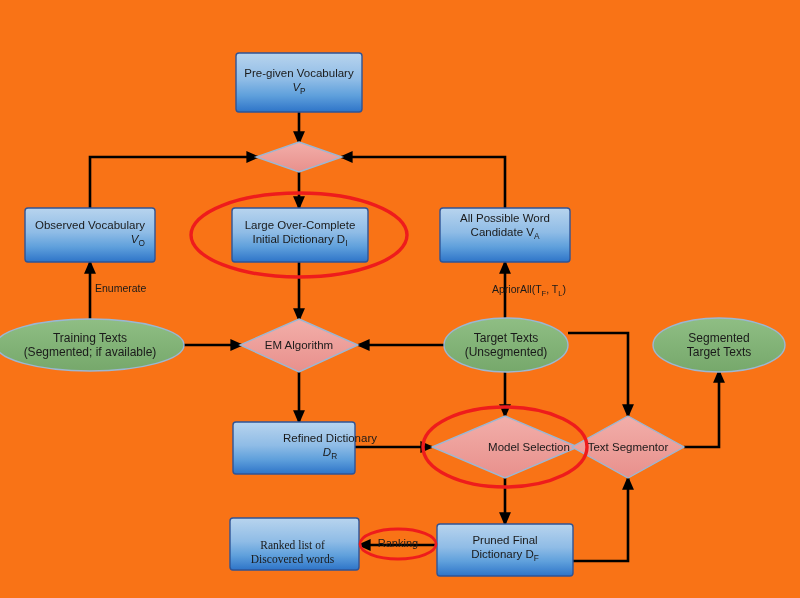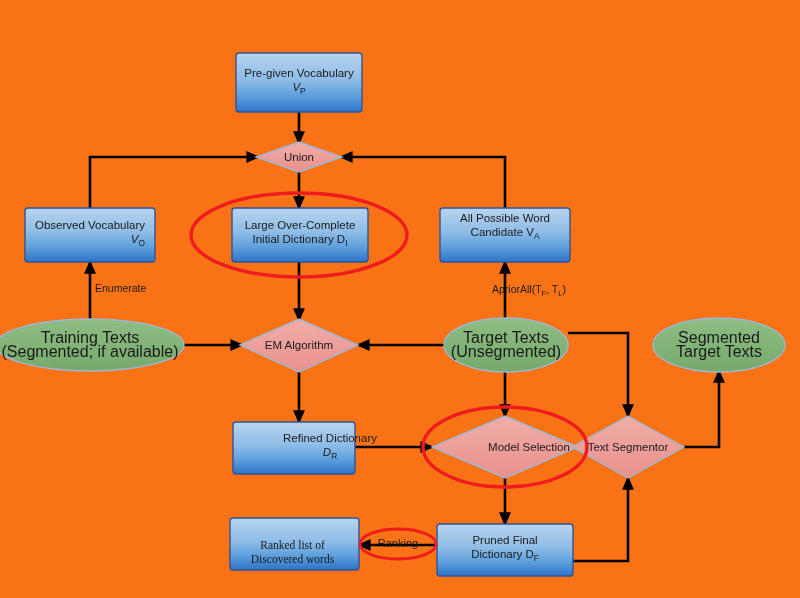--- a/index.html
+++ b/index.html
@@ -32,21 +32,21 @@
     justify-content: center;
     text-align: center;
     color: #1a1a1a;
     font-size: 11.5px;
     line-height: 14px;
     pointer-events: none;
     white-space: nowrap;
   }
   .node-label.rect-label { font-size: 11.5px; }
   .node-label.dia-label  { font-size: 11.5px; }
-  .node-label.ell-label  { font-size: 16px; }
+  .node-label.ell-label  { font-size: 12px; }
   .edge-label {
     position: absolute;
     color: #1a1a1a;
     font-size: 10.5px;
     line-height: 13px;
     white-space: nowrap;
   }
   .ranking-label {
     position: absolute;
     color: #1a1a1a;
@@ -155,23 +155,20 @@
     </g>
   </svg>
 
   <div class="node-label rect-label" style="left:236px;top:53px;width:126px;height:59px;">
     <span>
       <span>Pre-given Vocabulary</span><br>
       <i>V</i><sub>P</sub>
     </span>
   </div>
 
-  <div class="node-label dia-label" style="left:256px;top:142px;width:86px;height:30px;">
-    <span>Union</span>
-  </div>
 
   <div class="node-label rect-label" style="left:25px;top:208px;width:130px;height:54px;text-align:right;">
     <span>
       <span>Observed Vocabulary</span><br>
       <i>V</i><sub>O</sub>
     </span>
   </div>
 
   <div class="node-label rect-label" style="left:232px;top:208px;width:136px;height:54px;">
     <span>

